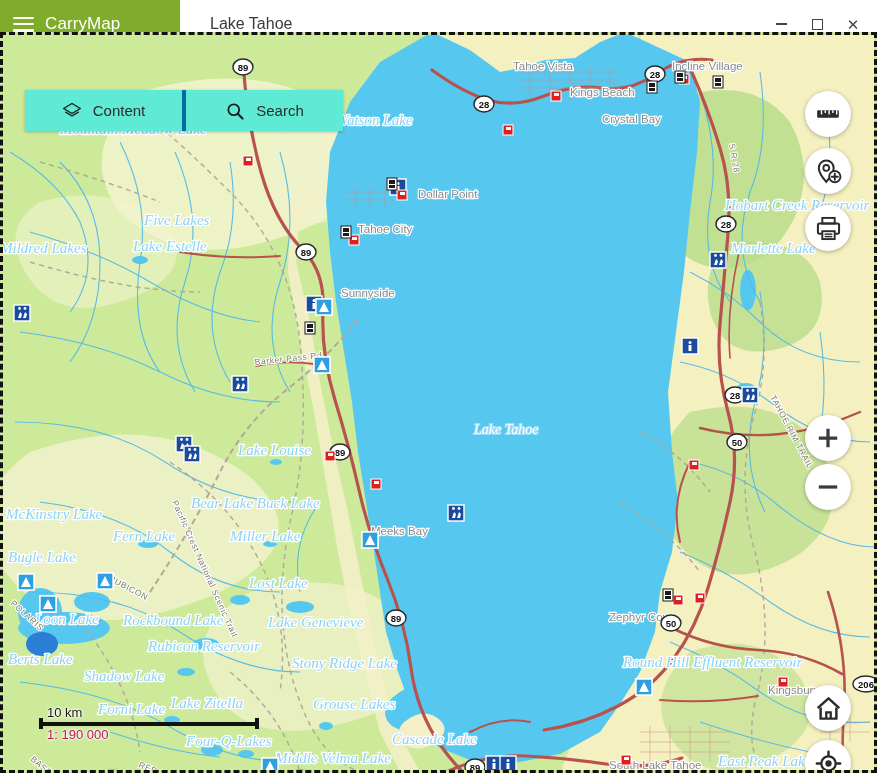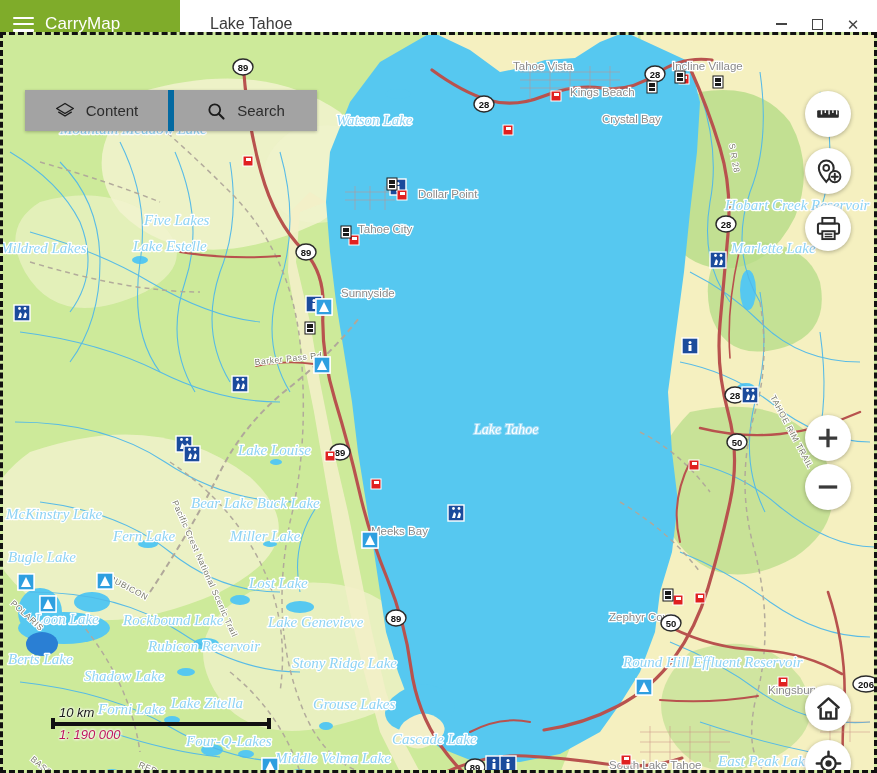--- a/index.html
+++ b/index.html
@@ -34,38 +34,38 @@
   .lbl-lg { font-size:15px; }
   .lbl-lake { font-family:"Liberation Serif", serif; font-style:italic; font-size:14px; fill:#ffffff;
               stroke:#9fdcf7; stroke-width:2.2px; paint-order:stroke fill; }
   .lbl-city { font-family:"Liberation Sans", sans-serif; font-size:11.5px; fill:#8a8a8a;
               stroke:#ffffff; stroke-width:2.4px; paint-order:stroke fill; }
   .lbl-trail { font-family:"Liberation Sans", sans-serif; font-size:8.5px; fill:#7a7a6a;
                stroke:#ffffff; stroke-width:2px; paint-order:stroke fill; letter-spacing:0.6px; }
   .shieldtxt { font-family:"Liberation Sans", sans-serif; font-size:9.5px; fill:#111; text-anchor:middle; font-weight:bold; }
 
   
-  .cspanel { position:absolute; left:22px; top:55px; width:292px; height:41px; background:#a3a3a3;
+  .cspanel { position:absolute; left:22px; top:55px; width:318px; height:41px; background:#5eead4;
              box-shadow:0 1px 3px rgba(0,0,0,.25); display:flex; }
   .cstab { flex:1; display:flex; align-items:center; justify-content:center; gap:11px; cursor:pointer; color:#2c2c2c; font-size:15px; }
-  .cstab + .cstab { border-left:6px solid #0369a1; }
+  .cstab + .cstab { border-left:4px solid #0369a1; }
 
   
   .rbtn { position:absolute; width:46px; height:46px; border-radius:50%; background:#fff;
           box-shadow:0 1px 4px rgba(0,0,0,.3); display:flex; align-items:center; justify-content:center; cursor:pointer; }
   .rb-measure { right:23px; top:56px; }
   .rb-addpin  { right:23px; top:113px; }
   .rb-print   { right:23px; top:170px; }
   .rb-zin     { right:23px; top:380px; }
   .rb-zout    { right:23px; top:429px; }
   .rb-home    { right:23px; top:650px; }
   .rb-locate  { right:23px; top:705px; }
 
   
-  .scalebox { position:absolute; left:48px; bottom:28px; width:220px; color:#111;font-style:italic; }
+  .scalebox { position:absolute; left:36px; bottom:28px; width:220px; color:#111; }
   .scale-km { font-family:"Liberation Sans", sans-serif; font-size:13px; color:#1a1a1a;
               text-shadow:0 0 3px #fff,0 0 3px #fff,0 0 3px #fff; margin-left:8px; }
   .scale-line { height:4px; background:#111; margin:2px 0 1px 0; position:relative; }
   .scale-line:before, .scale-line:after { content:""; position:absolute; width:4px; height:11px; background:#111; top:-4px; }
   .scale-line:before { left:0; } .scale-line:after { right:0; }
   .scale-ratio { font-family:"Liberation Sans", sans-serif; font-size:13px; color:#be185d;
                  text-shadow:0 0 3px #fff,0 0 3px #fff,0 0 3px #fff; margin-left:8px; }
 </style>
 </head>
 <body>

